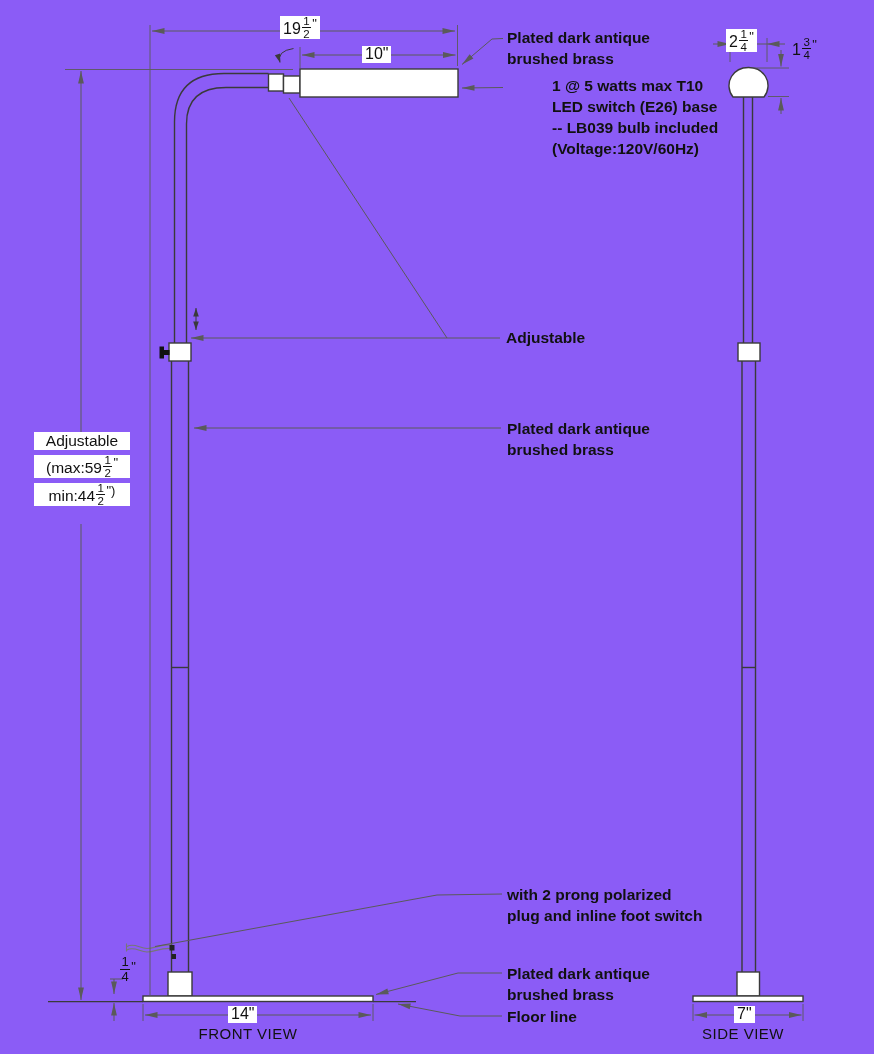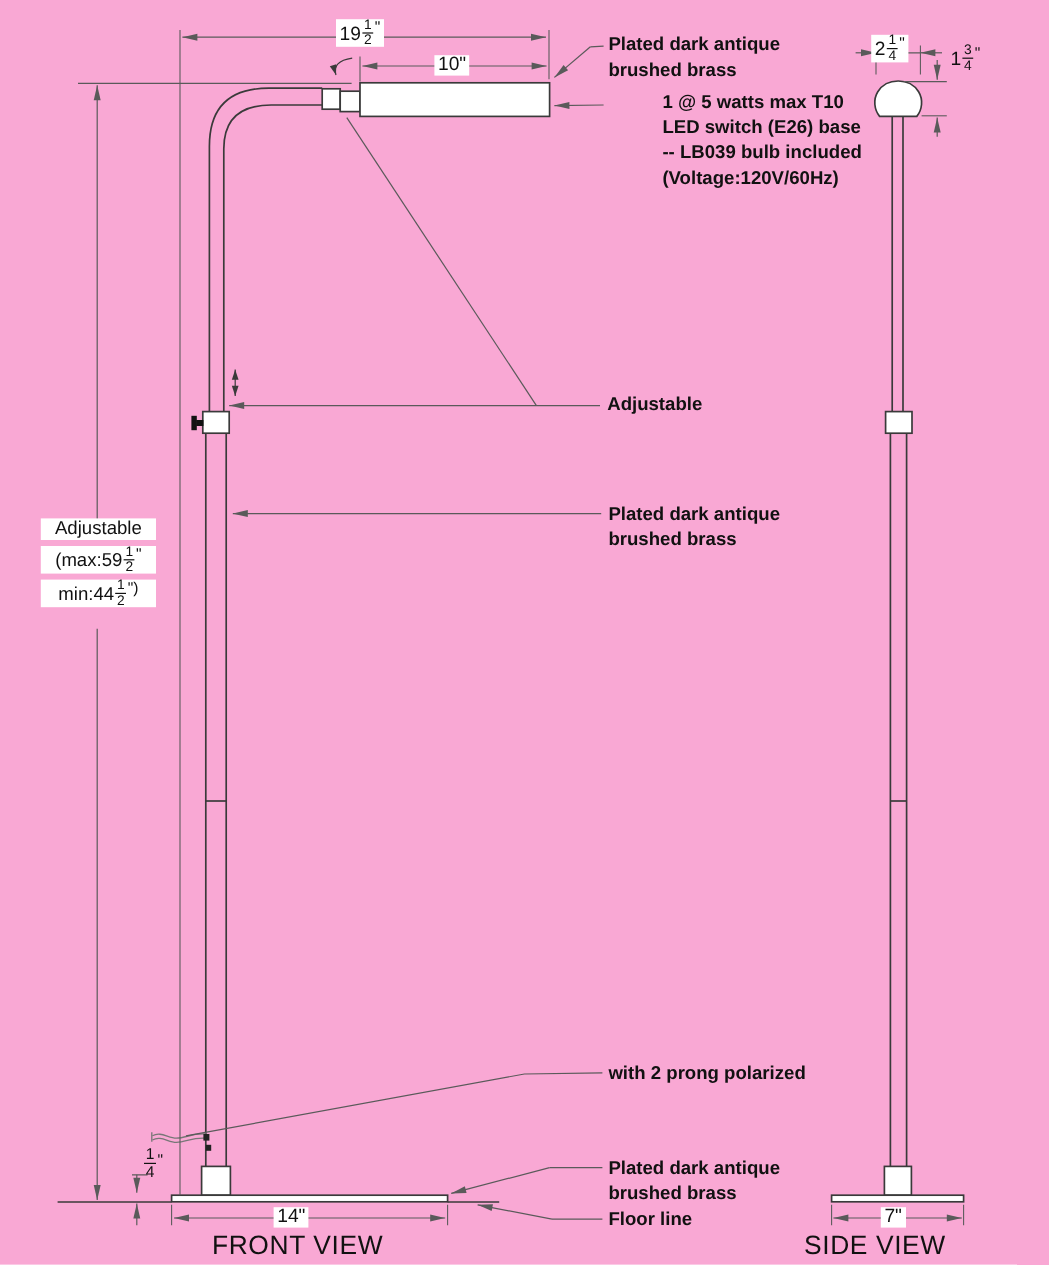--- a/index.html
+++ b/index.html
@@ -1,27 +1,27 @@
 <!DOCTYPE html>
 <html><head>
 <meta charset="utf-8">
 <style>
   html,body{margin:0;padding:0;background:#fff;}
-  #canvas{position:relative;width:874px;height:1054px;background:#f9a8d4;
+  #canvas{position:relative;width:874px;height:1054px;background:#8b5cf6;
           font-family:"Liberation Sans",sans-serif;color:#111;overflow:hidden;}
   #linework{position:absolute;left:0;top:0;}
   .lbl{position:absolute;white-space:nowrap;color:#111;}
   .ann{font-size:15.5px;line-height:21px;font-weight:bold;}
   .dim{font-size:16px;background:#fff;padding:0 3px;line-height:1.05;}
   .frac{display:inline-block;text-align:center;font-size:11.5px;line-height:10px;
         vertical-align:-4px;margin:0 1px;}
   .fn{display:block;border-bottom:1px solid #111;padding:0 1.5px 1px;}
   .fd{display:block;padding-top:1px;}
   .in{font-size:13px;position:relative;top:-6px;}
-  .cap{font-size:22px;letter-spacing:.5px;}
+  .cap{font-size:15px;letter-spacing:.5px;}
   .hblock{width:96px;}
   .hblock > div{text-align:center;margin-bottom:5px;font-size:15.5px;background:#fff;}
 </style>
 </head>
 <body>
 
 <div id="canvas">
 
   <svg id="linework" width="874" height="1054" viewBox="0 0 874 1054">
     <defs>
@@ -171,20 +171,21 @@
     <div>
       <span>(max:59</span><span class="frac"><span class="fn">1</span><span class="fd">2</span></span><span class="in">"</span>
     </div>
     <div>
       <span>min:44</span><span class="frac"><span class="fn">1</span><span class="fd">2</span></span><span class="in">")</span>
     </div>
   </div>
 
   <div class="lbl ann" style="left:507px;top:884px;">
     <div>with 2 prong polarized</div>
+    <div>plug and inline foot switch</div>
   </div>
 
   <div class="lbl dim" style="left:119px;top:956px;background:none;padding:0;">
     <span class="frac" style="font-size:13px;line-height:12px;"><span class="fn">1</span><span class="fd">4</span></span><span class="in">"</span>
   </div>
 
   <div class="lbl ann" style="left:507px;top:963px;">
     <div>Plated dark antique</div>
     <div>brushed brass</div>
   </div>
@@ -206,17 +207,17 @@
   </div>
 
   <div class="lbl dim" style="left:789px;top:37px;background:none;">
     <span>1</span><span class="frac"><span class="fn">3</span><span class="fd">4</span></span><span class="in">"</span>
   </div>
 
   <div class="lbl dim" style="left:734px;top:1006px;">
     <span>7"</span>
   </div>
 
-  <div class="lbl cap" style="left:670px;top:1025px;width:106px;text-align:right;">
+  <div class="lbl cap" style="left:702px;top:1025px;width:106px;text-align:left;">
     <span>SIDE VIEW</span>
   </div>
 
 </div>
 
 </body></html>

